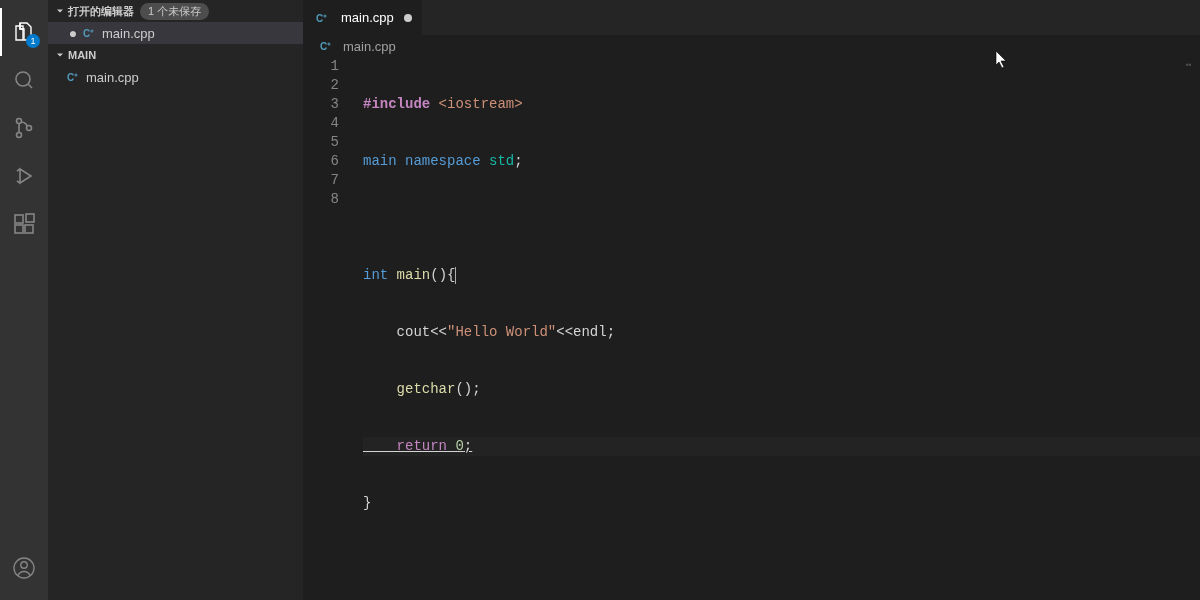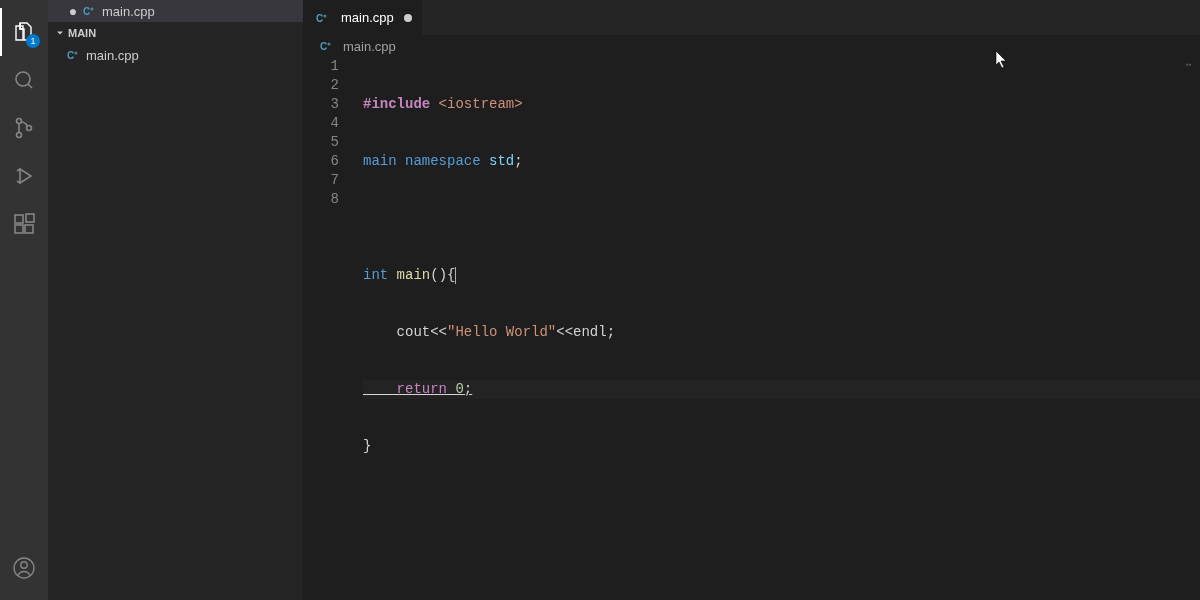--- a/index.html
+++ b/index.html
@@ -189,21 +189,21 @@
       flex: 1;
       padding-left: 10px;
       color: #d4d4d4;
       white-space: pre;
     }
     .code .line { height: 19px; display: flex; align-items: center; }
     .code .line.current { background: #2a2a2a7a; text-decoration: underline; }
     .tok-pre { color: #c586c0; font-weight: bold; }
     .tok-inc { color: #ce9178; text-align: center; }
     .tok-kw { color: #569cd6; }
-    .tok-ns { color: #7dd3fc; }
+    .tok-ns { color: #14b8a6; }
     .tok-fn { color: #dcdcaa; }
     .tok-str { color: #ce9178; }
     .tok-num { color: #b5cea8; }
     .tok-pl { color: #d4d4d4; }
     .tok-ctrl { color: #c586c0; }
     .cursor-caret {
       display: inline-block;
       width: 1px;
       height: 17px;
       background: #aeafad;
@@ -272,20 +272,29 @@
     <svg width="24" height="24" viewBox="0 0 24 24" fill="none" stroke="currentColor" stroke-width="1.4">
       <circle cx="12" cy="12" r="10"></circle>
         <circle cx="12" cy="9" r="3.2"></circle>
         <path d="M5.5 20c1.5-3 4-4.5 6.5-4.5s5 1.5 6.5 4.5"></path>
     </svg>
   </div>
 </div>
 
 <div class="sidebar">
 
+  <div class="section-header">
+    <span class="chev">
+      <svg width="12" height="12" viewBox="0 0 16 16" fill="currentColor">
+          <path d="M4 6l4 4 4-4z"></path>
+        </svg>
+    </span>
+    <span>打开的编辑器</span>
+    <span class="count-badge">1 个未保存</span>
+  </div>
   <div class="file-row selected">
     <span class="dirty-dot">●</span>
     <span class="file-icon">
       <svg width="16" height="16" viewBox="0 0 16 16">
           <text x="2" y="12" font-size="10" fill="#519aba" font-family="sans-serif" font-weight="bold">C⁺</text>
         </svg>
     </span>
     <span>main.cpp</span>
   </div>
 
@@ -338,20 +347,21 @@
       <div>6</div>
       <div>7</div>
       <div>8</div>
     </div>
     <div class="code">
       <div class="line"><span class="tok-pre">#include</span><span class="tok-inc"> &lt;iostream&gt;</span></div>
       <div class="line"><span class="tok-kw">main</span><span class="tok-kw"> namespace</span><span class="tok-ns"> std</span><span class="tok-pl">;</span></div>
       <div class="line"></div>
       <div class="line"><span class="tok-kw">int</span><span class="tok-fn"> main</span><span class="tok-pl">(){</span><span class="cursor-caret"></span></div>
       <div class="line"><span class="tok-pl">    cout</span><span class="tok-pl">&lt;&lt;</span><span class="tok-str">"Hello World"</span><span class="tok-pl">&lt;&lt;</span><span class="tok-pl">endl</span><span class="tok-pl">;</span></div>
+      <div class="line"><span class="tok-fn">    getchar</span><span class="tok-pl">();</span></div>
       <div class="line current"><span class="tok-ctrl">    return</span><span class="tok-num"> 0</span><span class="tok-pl">;</span></div>
       <div class="line"><span class="tok-pl">}</span></div>
     </div>
   </div>
 
   <div class="minimap">▪▪</div>
 
   <div class="cursor-pointer">
     <svg width="14" height="20" viewBox="0 0 14 20">
         <path d="M1 1l0 14 3-3 3 6 2-1-3-6 5 0z" fill="#ffffff" stroke="#000" stroke-width="0.6"></path>

